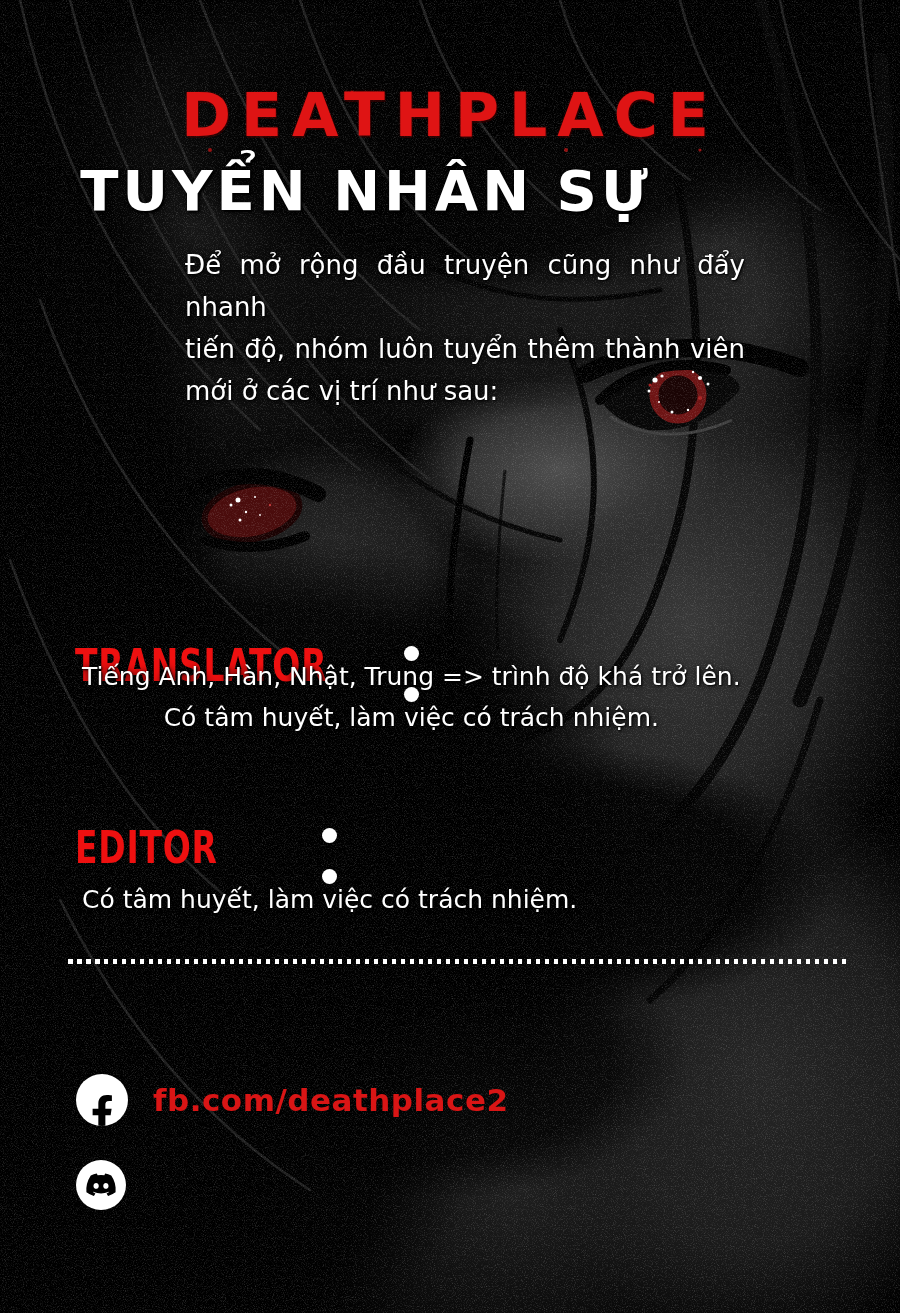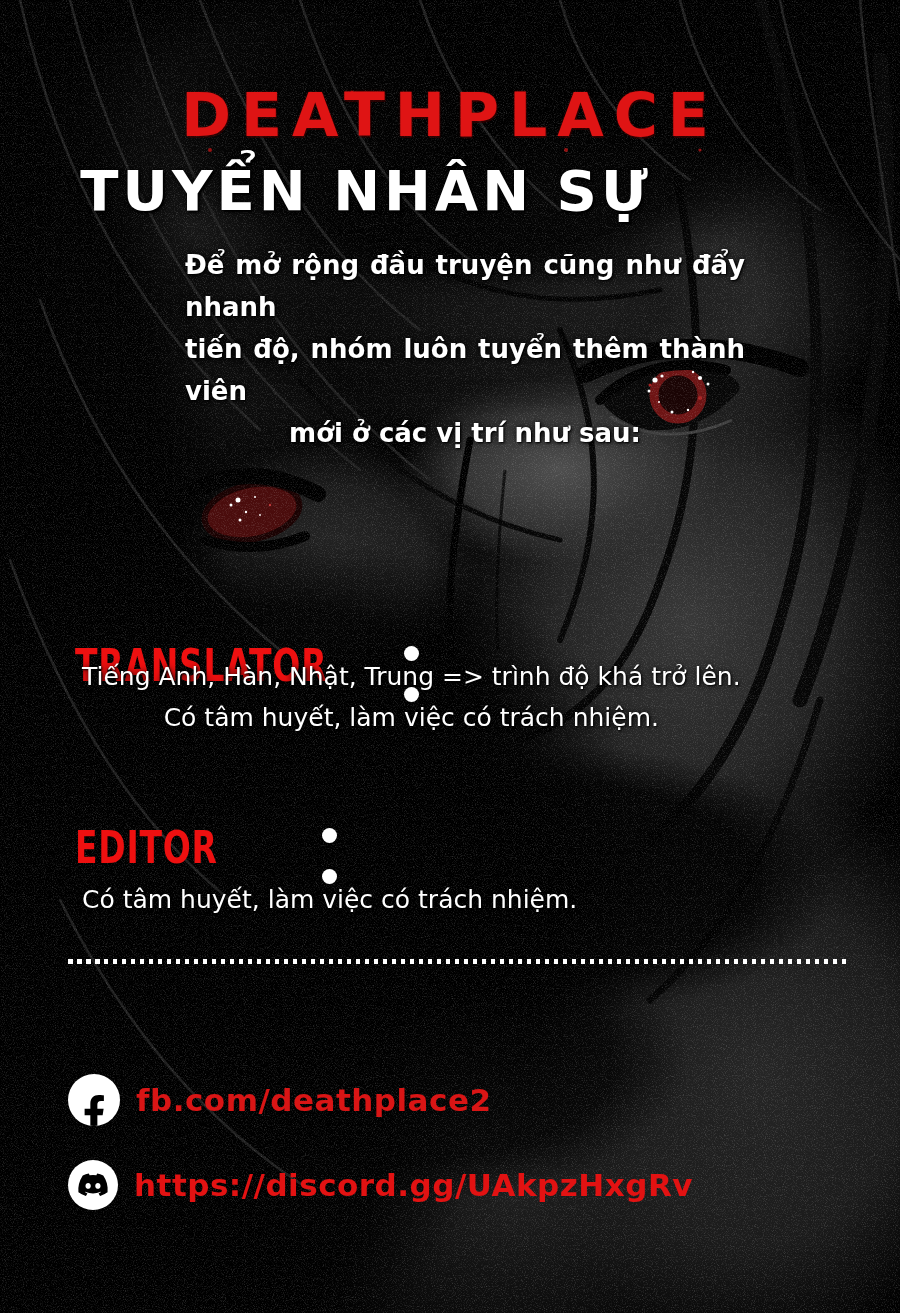--- a/index.html
+++ b/index.html
@@ -7,23 +7,23 @@
         font-family:"DejaVu Sans","Liberation Sans",sans-serif;padding-left:23px;}
   .bg{position:absolute;left:0;top:0;width:900px;height:1313px;}
 
   .title{position:absolute;left:0;top:80px;width:900px;text-align:center;
          font-size:60px;font-weight:bold;color:#df1414;letter-spacing:10px;
          text-shadow:1px 2px 0 rgba(60,0,0,.55), 0 0 2px rgba(160,10,10,.6);}
   .subtitle{position:absolute;left:0;top:156px;width:732px;text-align:center;
             font-size:56px;font-weight:bold;color:#ffffff;letter-spacing:4px;line-height:1.25;
             text-shadow:0 0 6px #000,2px 2px 2px #000;}
   .intro{position:absolute;left:185px;top:244px;width:560px;color:#fff;
-         font-size:26px;line-height:42px;text-shadow:0 0 6px #000,1px 1px 2px #000;font-weight:bold;}
+         font-size:26px;line-height:42px;text-shadow:0 0 6px #000,1px 1px 2px #000;}
   .intro .jline{text-align:justify;text-align-last:justify;}
-  .intro .lline{text-align:center;}
+  .intro .lline{text-align:left;}
 
   .role-heading{position:absolute;font-size:44px;font-weight:bold;color:#ee1010;
                 letter-spacing:1px;line-height:1;}
   .role-heading .squeeze{display:inline-block;transform:scaleX(0.75);transform-origin:left center;}
   .heading-translator{left:75px;top:600px;}
   .heading-editor{left:75px;top:782px;}
 
   .req-list{position:absolute;left:82px;margin:0;padding:0;list-style:none;}
   .list-translator{top:646px;}
   .list-editor{top:828px;}
@@ -32,21 +32,21 @@
                text-shadow:0 0 6px #000,1px 1px 2px #000;flex-direction:column;}
   .dot{width:15px;height:15px;border-radius:50%;background:#fff;flex:0 0 15px;}
 
   .divider{position:absolute;left:68px;top:959px;width:778px;height:5px;
            background:repeating-linear-gradient(90deg,#fff 0 4.5px,transparent 4.5px 9px);}
 
   .contact-heading{position:absolute;left:76px;top:998px;font-size:46px;font-weight:bold;
                    color:#fff;line-height:1.1;text-shadow:0 0 6px #000;}
   .contact-heading .squeeze{display:inline-block;transform:scaleX(0.78);transform-origin:left center;}
 
-  .contact-row{position:absolute;left:68px;display:flex;align-items:center;gap:16px;}
+  .contact-row{position:absolute;left:76px;display:flex;align-items:center;gap:25px;}
   .row-facebook{top:1074px;}
   .row-discord{top:1160px;}
   .icon-circle{width:52px;height:52px;border-radius:50%;background:#fff;flex:0 0 52px;
                display:flex;align-items:flex-end;justify-content:center;overflow:hidden;}
   .row-discord .icon-circle{width:50px;height:50px;flex:0 0 50px;align-items:center;}
   .icon-circle svg{display:block;}
   .contact-label{font-size:31px;font-weight:bold;color:#d91515;text-decoration:none;
                  letter-spacing:0.5px;white-space:nowrap;}
   .row-discord .contact-label{color:#e21212;}
 </style>
@@ -219,16 +219,15 @@
     </span>
     <a class="contact-label">fb.com/deathplace2</a>
   </div>
 
   <div class="contact-row row-discord">
     <span class="icon-circle">
       <svg width="32" viewBox="0 0 640 512">
           <path fill="#000" d="M524.531,69.836a1.5,1.5,0,0,0-.764-.7A485.065,485.065,0,0,0,404.081,32.03a1.816,1.816,0,0,0-1.923.91,337.461,337.461,0,0,0-14.9,30.6,447.848,447.848,0,0,0-134.426,0,309.541,309.541,0,0,0-15.135-30.6,1.89,1.89,0,0,0-1.924-.91A483.689,483.689,0,0,0,116.085,69.137a1.712,1.712,0,0,0-.788.676C39.068,183.651,18.186,294.69,28.43,404.354a2.016,2.016,0,0,0,.765,1.375A487.666,487.666,0,0,0,176.02,479.918a1.9,1.9,0,0,0,2.063-.676A348.2,348.2,0,0,0,208.12,430.4a1.86,1.86,0,0,0-1.019-2.588,321.173,321.173,0,0,1-45.868-21.853,1.885,1.885,0,0,1-.185-3.126c3.082-2.309,6.166-4.711,9.109-7.137a1.819,1.819,0,0,1,1.9-.256c96.229,43.917,200.41,43.917,295.5,0a1.812,1.812,0,0,1,1.924.233c2.944,2.426,6.027,4.851,9.132,7.16a1.884,1.884,0,0,1-.162,3.126,301.407,301.407,0,0,1-45.89,21.83,1.875,1.875,0,0,0-1,2.611,391.055,391.055,0,0,0,30.014,48.815,1.864,1.864,0,0,0,2.063.7A486.048,486.048,0,0,0,610.7,405.729a1.882,1.882,0,0,0,.765-1.352C623.729,277.594,590.933,167.465,524.531,69.836ZM222.491,337.58c-28.972,0-52.844-26.587-52.844-59.239S193.056,219.1,222.491,219.1c29.665,0,53.306,26.82,52.843,59.239C275.334,310.993,251.924,337.58,222.491,337.58Zm195.38,0c-28.971,0-52.843-26.587-52.843-59.239S388.437,219.1,417.871,219.1c29.667,0,53.307,26.82,52.844,59.239C470.715,310.993,447.538,337.58,417.871,337.58Z"></path>
         </svg>
     </span>
-    <a class="contact-label">https://discord.gg/UAkpzHxgRv</a>
   </div>
 
 </div>
 
 </body></html>

